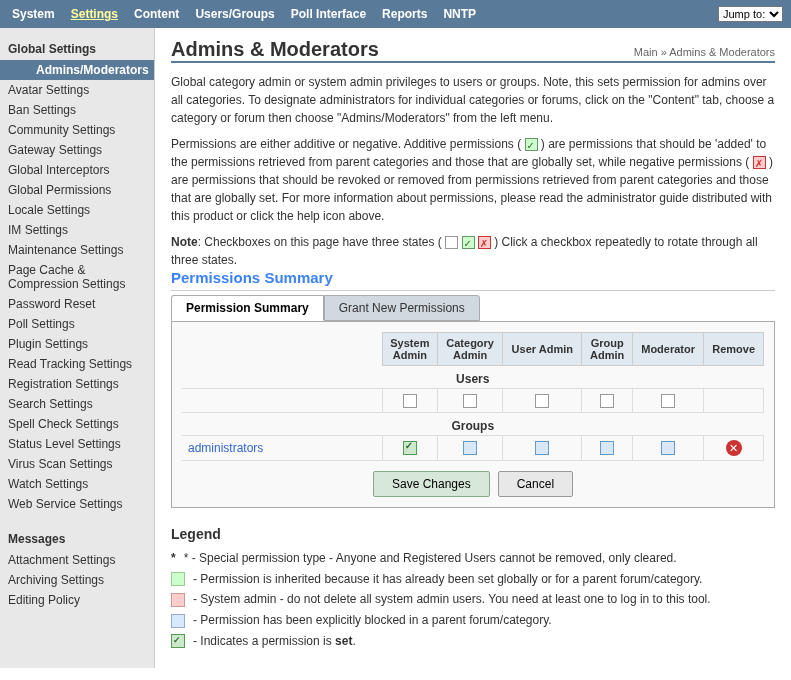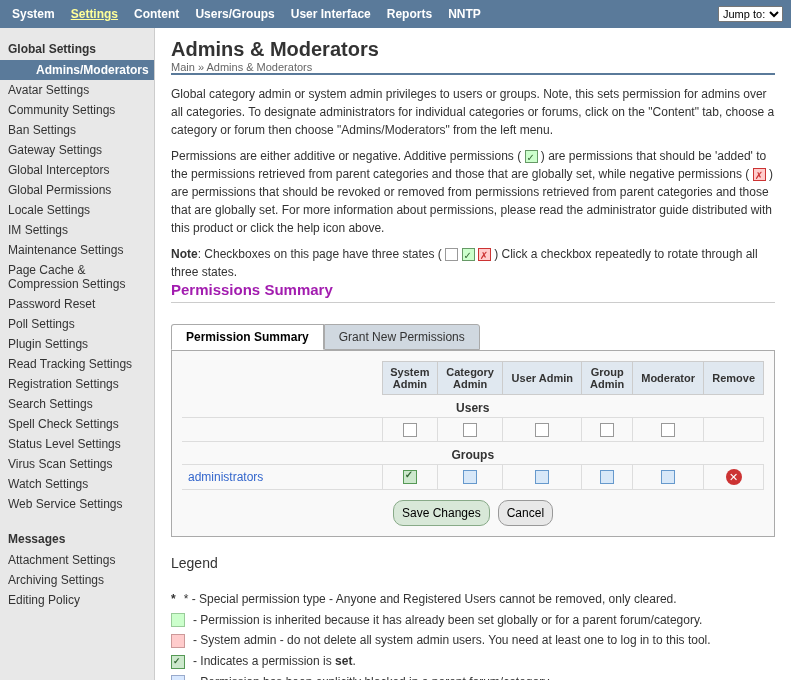--- a/index.html
+++ b/index.html
@@ -18,37 +18,37 @@
 
     
     .sidebar { width: 155px; min-width: 155px; background: #e8e8e8; border-right: 1px solid #ccc; padding: 8px 0; }
     .sidebar-section-title { font-weight: bold; font-size: 12px; padding: 6px 8px 4px 8px; color: #333; }
     .sidebar-item { display: block; padding: 3px 8px; font-size: 12px; color: #333; text-decoration: none; cursor: pointer; }
     .sidebar-item.active { background: #5a7a9a; color: #fff; font-weight: bold; padding-left: 36px; }
     .sidebar-messages { margin-top: 12px; }
 
     
     .main { flex: 1; padding: 10px 16px; }
-    .page-header { display: flex; justify-content: space-between; align-items: baseline; border-bottom: 2px solid #5a7a9a; margin-bottom: 10px; flex-direction: column; }
+    .page-header { display: flex; justify-content: space-between; align-items: baseline; border-bottom: 2px solid #5a7a9a; margin-bottom: 10px; }
     .page-title { font-size: 20px; font-weight: bold; color: #333; }
     .breadcrumb { font-size: 11px; color: #666; }
 
     .intro-text { font-size: 12px; line-height: 1.5; margin-bottom: 8px; }
     .note-text { font-size: 12px; line-height: 1.5; }
     .note-text strong { font-weight: bold; }
 
     
     .cb-empty { display: inline-block; width: 13px; height: 13px; border: 1px solid #999; background: #fff; vertical-align: middle; }
     .cb-check { display: inline-block; width: 13px; height: 13px; border: 1px solid #669966; background: #ccffcc; vertical-align: middle; position: relative; }
     .cb-check::after { content: '✓'; font-size: 10px; color: #336633; position: absolute; top: -1px; left: 1px; }
     .cb-x { display: inline-block; width: 13px; height: 13px; border: 1px solid #cc3333; background: #ffcccc; vertical-align: middle; position: relative; }
     .cb-x::after { content: '✗'; font-size: 10px; color: #cc3333; position: absolute; top: -1px; left: 1px; }
 
     
-    .section-title { font-size: 15px; font-weight: bold; color: #a21caf; margin-bottom: 21px; border-bottom: 1px solid #ccc; padding-bottom: 4px; }
+    .section-title { font-size: 15px; font-weight: bold; color: #3b82f6; margin-bottom: 4px; border-bottom: 1px solid #ccc; padding-bottom: 4px; }
 
     
     .tabs { display: flex; margin-bottom: 0; }
     .tab { padding: 5px 14px; border: 1px solid #aaa; background: #d0d8e0; cursor: pointer; font-size: 12px; color: #333; text-decoration: none; }
     .tab.active { background: #fff; border-bottom: 1px solid #fff; font-weight: bold; color: #000; position: relative; z-index: 1; }
     .tab:first-child { border-radius: 3px 0 0 0; }
     .tab:last-child { border-radius: 0 3px 0 0; }
 
     
     .perm-table-wrapper { border: 1px solid #aaa; padding: 10px; background: #f9f9f9; }
@@ -63,62 +63,62 @@
     .tbl-cb { display: inline-block; width: 14px; height: 14px; border: 1px solid #999; background: #fff; cursor: pointer; vertical-align: middle; }
     .tbl-cb.checked { background: #cce8cc; border-color: #559955; position: relative; }
     .tbl-cb.checked::after { content: '✓'; font-size: 10px; color: #336633; position: absolute; top: -2px; left: 1px; font-weight: bold; }
     .tbl-cb.blue-empty { background: #d8e8f8; border-color: #6699cc; }
 
     
     .remove-icon { display: inline-block; width: 16px; height: 16px; background: #cc3333; border-radius: 50%; color: #fff; font-size: 11px; text-align: center; line-height: 16px; cursor: pointer; }
 
     
     .btn-row { display: flex; gap: 8px; justify-content: center; margin-top: 10px; }
-    .btn { padding: 5px 8px; font-size: 12px; border: 1px solid #999; background: #e8e8e8; cursor: pointer; border-radius: 10px; }
+    .btn { padding: 5px 18px; font-size: 12px; border: 1px solid #999; background: #e8e8e8; cursor: pointer; border-radius: 2px; }
     .btn-save { background: #d8e8d8; border-color: #88aa88; }
     .btn-cancel { background: #e8e8e8; }
 
     
     .legend-section { margin-top: 18px; }
-    .legend-title { font-size: 14px; font-weight: normal; margin-bottom: 20px; }
+    .legend-title { font-size: 14px; font-weight: bold; margin-bottom: 8px; }
     .legend-item { display: flex; align-items: center; gap: 8px; margin-bottom: 4px; font-size: 12px; line-height: 1.4; }
     .legend-box { display: inline-block; width: 14px; height: 14px; border: 1px solid #999; flex-shrink: 0; }
     .legend-box.pink { background: #ffcccc; border-color: #cc9999; }
     .legend-box.green { background: #ccffcc; border-color: #99cc99; }
     .legend-box.blue { background: #d8e8ff; border-color: #99aacc; }
     .legend-box.check { background: #cce8cc; border-color: #559955; position: relative; }
     .legend-box.check::after { content: '✓'; font-size: 9px; color: #336633; position: absolute; top: -1px; left: 1px; font-weight: bold; }
 
     a { color: #3366cc; text-decoration: none; }
   </style>
 </head>
 <body>
 
 <div class="top-nav">
   <a>System</a>
   <a class="active">Settings</a>
   <a>Content</a>
   <a>Users/Groups</a>
-  <a>User Interface</a>
+  <a>Poll Interface</a>
   <a>Reports</a>
   <a>NNTP</a>
   <span class="spacer"></span>
   <select>
     <option>Jump to:</option>
   </select>
 </div>
 
 <div class="layout">
 
   <div class="sidebar">
     <div class="sidebar-section-title">Global Settings</div>
     <a class="sidebar-item active">Admins/Moderators</a>
     <a class="sidebar-item">Avatar Settings</a>
+    <a class="sidebar-item">Ban Settings</a>
     <a class="sidebar-item">Community Settings</a>
-    <a class="sidebar-item">Ban Settings</a>
     <a class="sidebar-item">Gateway Settings</a>
     <a class="sidebar-item">Global Interceptors</a>
     <a class="sidebar-item">Global Permissions</a>
     <a class="sidebar-item">Locale Settings</a>
     <a class="sidebar-item">IM Settings</a>
     <a class="sidebar-item">Maintenance Settings</a>
     <a class="sidebar-item">Page Cache &amp; Compression Settings</a>
     <a class="sidebar-item">Password Reset</a>
     <a class="sidebar-item">Poll Settings</a>
     <a class="sidebar-item">Plugin Settings</a>
@@ -226,23 +226,23 @@
       </div>
       <div class="legend-item">
         <span class="legend-box green"></span>
         <span>- Permission is inherited because it has already been set globally or for a parent forum/category.</span>
       </div>
       <div class="legend-item">
         <span class="legend-box pink"></span>
         <span>- System admin - do not delete all system admin users. You need at least one to log in to this tool.</span>
       </div>
       <div class="legend-item">
+        <span class="legend-box blue"></span>
+        <span>- Permission has been explicitly blocked in a parent forum/category.</span>
+      </div>
+      <div class="legend-item">
         <span class="legend-box check"></span>
         <span>- Indicates a permission is <strong>set</strong>.</span>
       </div>
-      <div class="legend-item">
-        <span class="legend-box blue"></span>
-        <span>- Permission has been explicitly blocked in a parent forum/category.</span>
-      </div>
     </div>
 
   </div>
 </div>
 
 </body></html>

